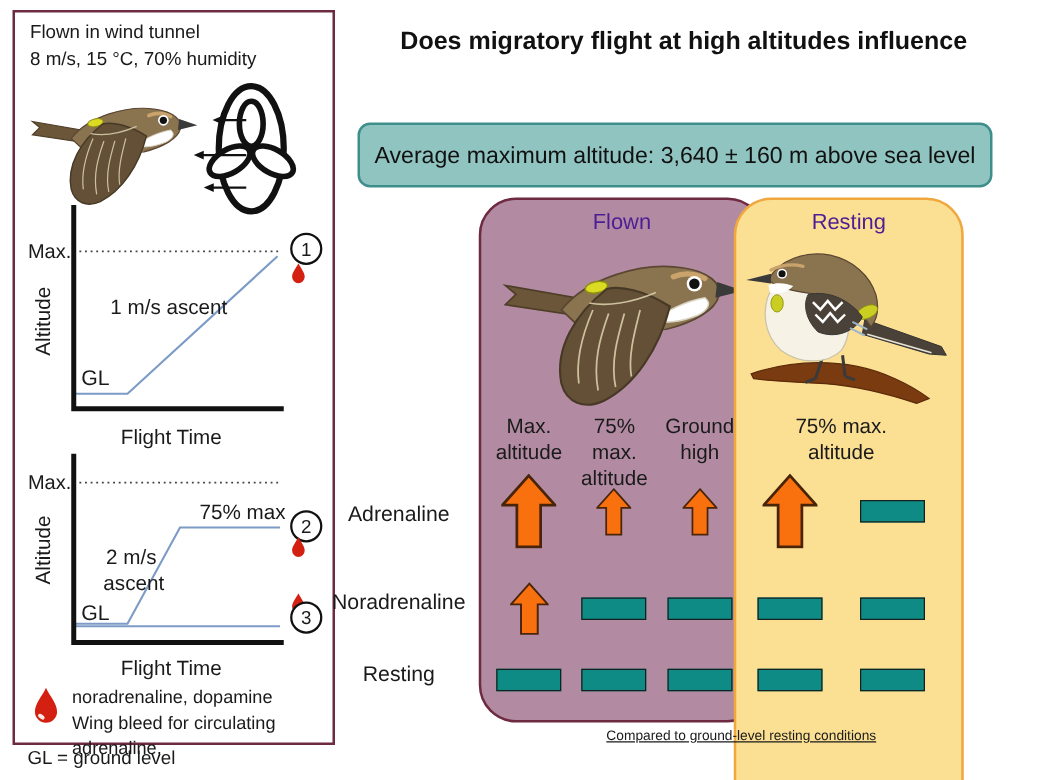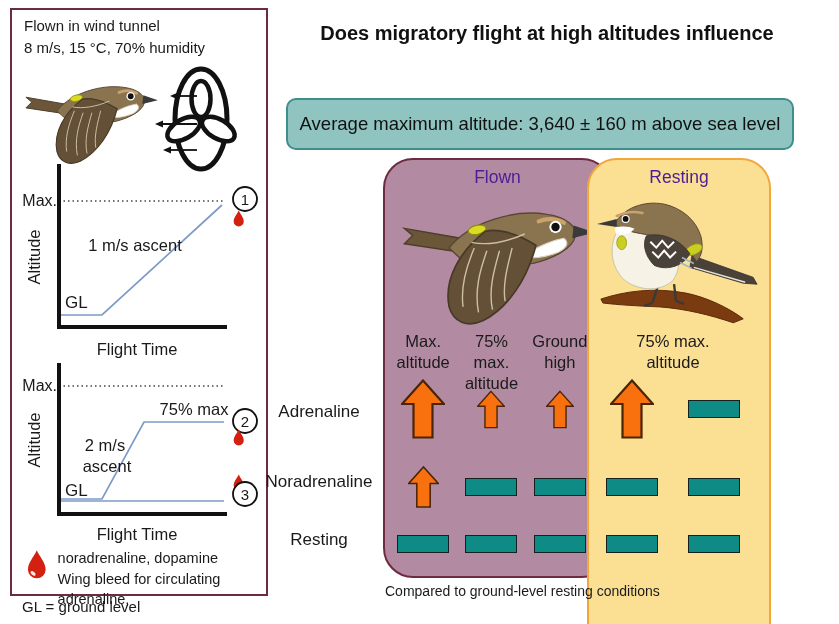--- a/index.html
+++ b/index.html
@@ -40,21 +40,21 @@
   .resting-hdr{left:2px;right:14px;}
   .hdr{flex:1;text-align:center;font-size:16.5px;line-height:21px;}
   .hline{display:block;}
   .matrix{position:absolute;top:212px;display:grid;grid-template-rows:74px 82px 32px;}
   .flown-matrix{left:4px;right:16px;grid-template-columns:1fr 1fr 1fr;}
   .resting-matrix{left:2px;right:14px;grid-template-columns:1fr 1fr;}
   .mcell{display:flex;align-items:center;justify-content:center;}
   .nc-bar{width:50px;height:16px;background:var(--teal,#0F8B85);border:1.6px solid #15201f;}
   
   .row-label{position:absolute;left:260px;width:118px;text-align:center;font-size:17px;}
-  .caption{position:absolute;left:385px;top:583px;width:416px;text-align:left;font-size:14px;}
+  .caption{position:absolute;left:385px;top:583px;width:416px;text-align:center;font-size:11px;text-decoration:underline;}
 </style>
 </head>
 <body>
 
 <div class="stage">
 
   <div class="methods-panel">
 
     <div class="setup">
       <div>Flown in wind tunnel</div>

